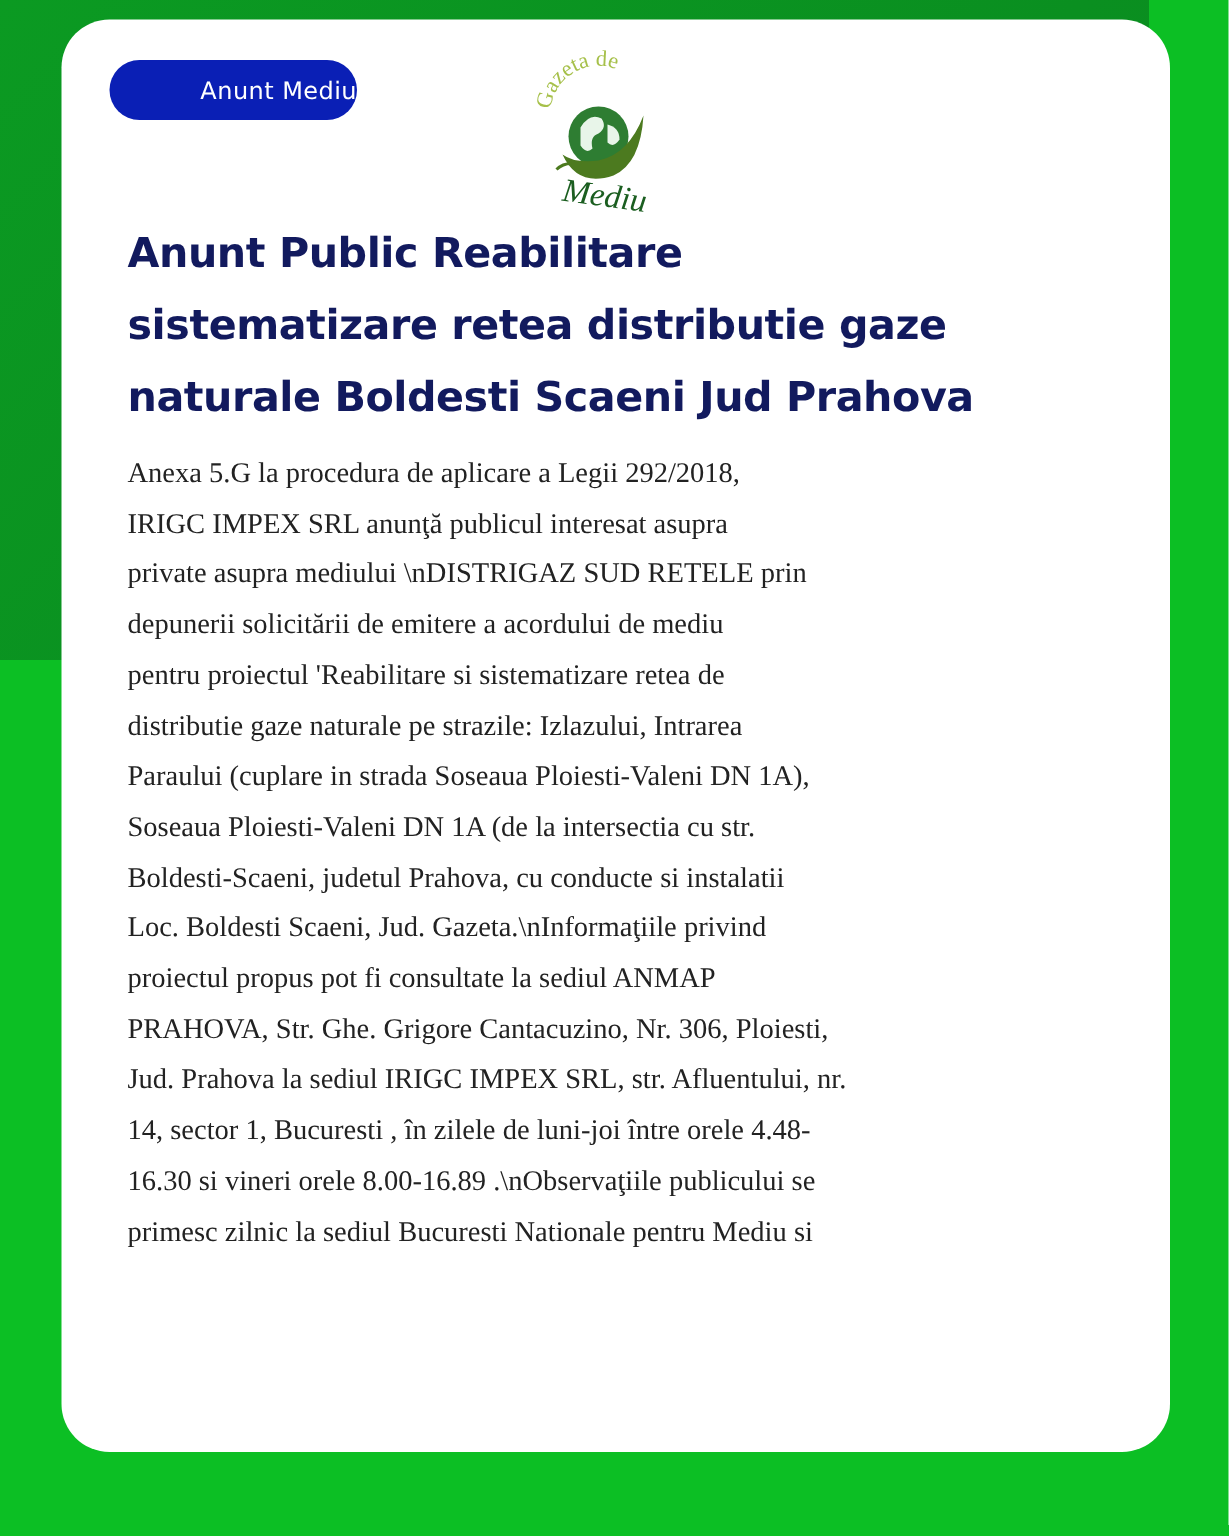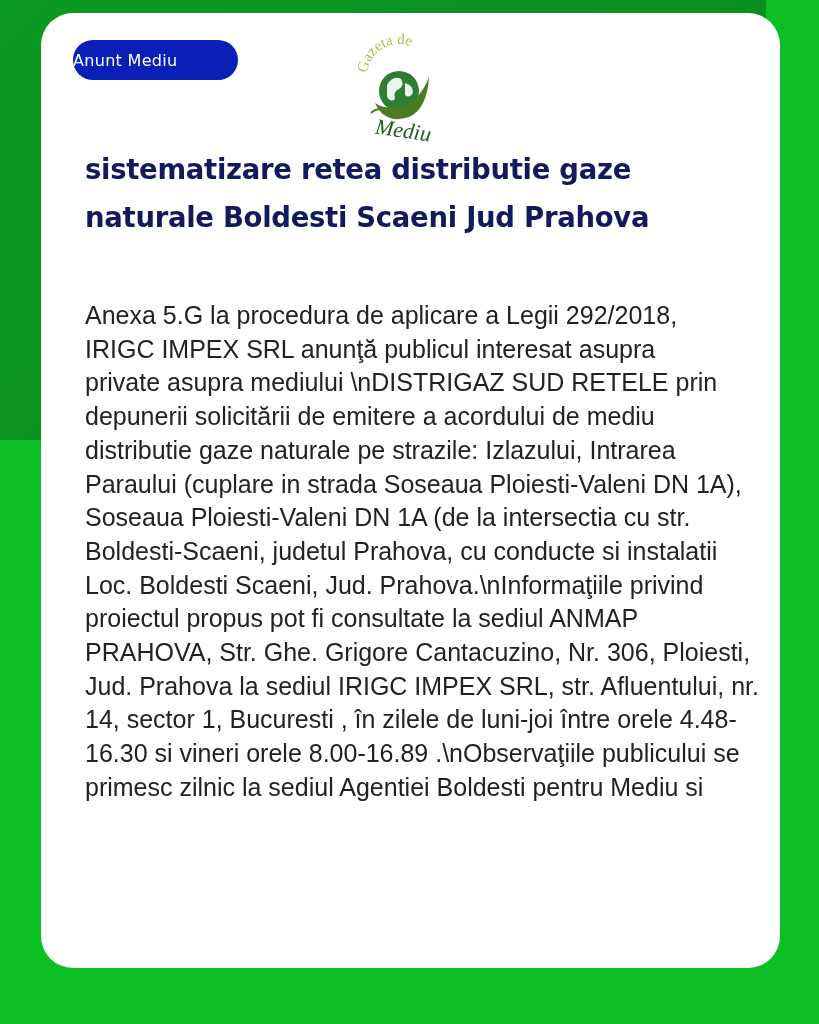--- a/index.html
+++ b/index.html
@@ -13,32 +13,32 @@
     background:linear-gradient(135deg,#0b9a22 0%,#0a8f20 60%,#0b8a1e 100%);
   }
   .card {
     position:absolute; left:41px; top:13px; width:739px; height:955px;
     background:#ffffff; border-radius:32px; overflow:hidden;
   }
   .badge {
     position:absolute; left:32px; top:27px; width:165px; height:40px;
     background:#0a1fb5; border-radius:20px; color:#ffffff;
     font-family:"DejaVu Sans", sans-serif; font-size:16px;
-    display:flex; align-items:center; justify-content:flex-start; letter-spacing:0.3px;
+    display:flex; align-items:center; justify-content:flex-end; letter-spacing:0.3px;
   }
   .logo { position:absolute; left:308px; top:20px; width:100px; height:110px; }
   .title {
     position:absolute; left:44px; top:132px; width:680px;
     font-family:"DejaVu Sans", sans-serif; font-weight:bold;
     font-size:27.5px; line-height:48px; color:#121a5e; letter-spacing:-0.3px;
   }
   .body {
     position:absolute; left:44px; top:286px; width:690px;
-    font-family:Liberation Sans, sans-serif;
-    font-size:25px; line-height:33.7px; color:#222222;
+    font-family:Liberation Serif, serif;
+    font-size:19px; line-height:33.7px; color:#222222;
   }
   .body p { margin:0; white-space:nowrap; }
 </style>
 </head>
 <body>
 
 <div class="bg-dark"></div>
 
 <div class="card">
   <div class="badge">
@@ -52,34 +52,36 @@
     </text>
     <circle cx="50" cy="58" r="20" fill="#2e7d32"></circle>
     <path d="M38,52 q6,-10 14,-6 q4,6 -2,10 q-6,2 -4,10 q-4,4 -8,-2 z" fill="#e8f5e9"></path>
     <path d="M56,50 q8,2 8,10 q-4,6 -8,2 z" fill="#e8f5e9"></path>
     <path d="M26,70 q10,22 34,14 q18,-8 20,-40 q-10,26 -30,30 q-16,2 -24,-4 z" fill="#4c7a1f"></path>
     <path d="M22,80 q4,-4 10,-4" stroke="#4c7a1f" stroke-width="2" fill="none"></path>
     <text x="26" y="104" font-family="Liberation Serif, serif" font-size="22" font-style="italic" fill="#1b5e20" transform="rotate(8 50 98)">Mediu</text>
   </svg>
 
   <h1 class="title" style="margin:0;">
+    <div>Anunt Public Reabilitare</div>
     <div>sistematizare retea distributie gaze</div>
     <div>naturale Boldesti Scaeni Jud Prahova</div>
   </h1>
 
   <div class="body">
     <p>Anexa 5.G la procedura de aplicare a Legii 292/2018,</p>
     <p>IRIGC IMPEX SRL anunţă publicul interesat asupra</p>
     <p>private asupra mediului \nDISTRIGAZ SUD RETELE prin</p>
     <p>depunerii solicitării de emitere a acordului de mediu</p>
+    <p>pentru proiectul 'Reabilitare si sistematizare retea de</p>
     <p>distributie gaze naturale pe strazile: Izlazului, Intrarea</p>
     <p>Paraului (cuplare in strada Soseaua Ploiesti-Valeni DN 1A),</p>
     <p>Soseaua Ploiesti-Valeni DN 1A (de la intersectia cu str.</p>
     <p>Boldesti-Scaeni, judetul Prahova, cu conducte si instalatii</p>
-    <p>Loc. Boldesti Scaeni, Jud. Prahova.\nInformaţiile privind</p>
+    <p>Loc. Boldesti Scaeni, Jud. Gazeta.\nInformaţiile privind</p>
     <p>proiectul propus pot fi consultate la sediul ANMAP</p>
     <p>PRAHOVA, Str. Ghe. Grigore Cantacuzino, Nr. 306, Ploiesti,</p>
     <p>Jud. Prahova la sediul IRIGC IMPEX SRL, str. Afluentului, nr.</p>
     <p>14, sector 1, Bucuresti , în zilele de luni-joi între orele 4.48-</p>
     <p>16.30 si vineri orele 8.00-16.89 .\nObservaţiile publicului se</p>
-    <p>primesc zilnic la sediul Agentiei Boldesti pentru Mediu si</p>
+    <p>primesc zilnic la sediul Bucuresti Nationale pentru Mediu si</p>
   </div>
 </div>
 
 </body></html>

